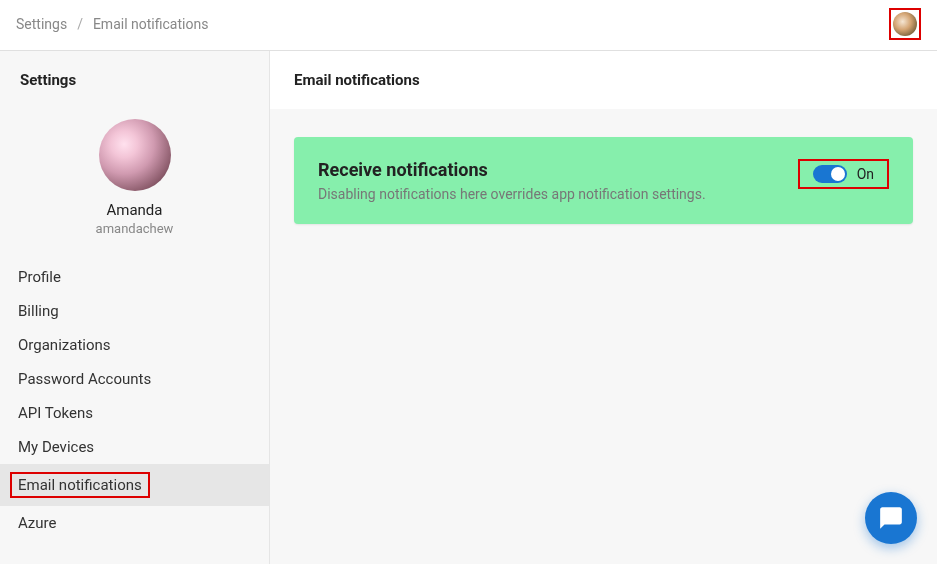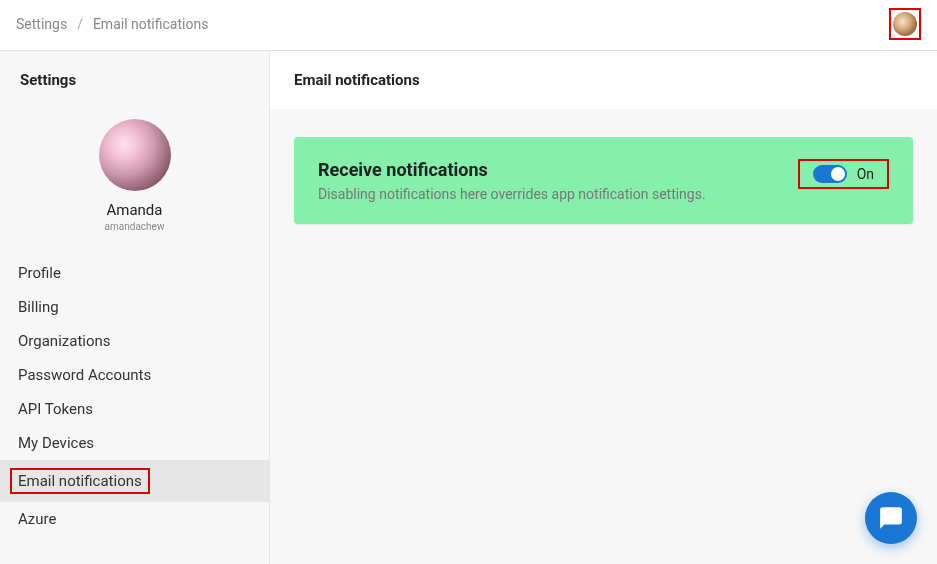--- a/index.html
+++ b/index.html
@@ -79,21 +79,21 @@
       border-radius: 50%;
       background: radial-gradient(circle at 35% 35%, #ffe1ee 0%, #f3c5d7 20%, #d09ab0 45%, #8a5a6a 75%, #3a2530 100%);
     }
     .sidebar-profile-name {
       margin-top: 10px;
       font-size: 15px;
       color: #222;
     }
     .sidebar-profile-username {
       margin-top: 2px;
-      font-size: 10px;
+      font-size: 13px;
       color: #888;
     }
     .sidebar-nav {
       display: flex;
       flex-direction: column;
     }
     .sidebar-item {
       padding: 8px 18px;
       font-size: 15px;
       color: #333;

